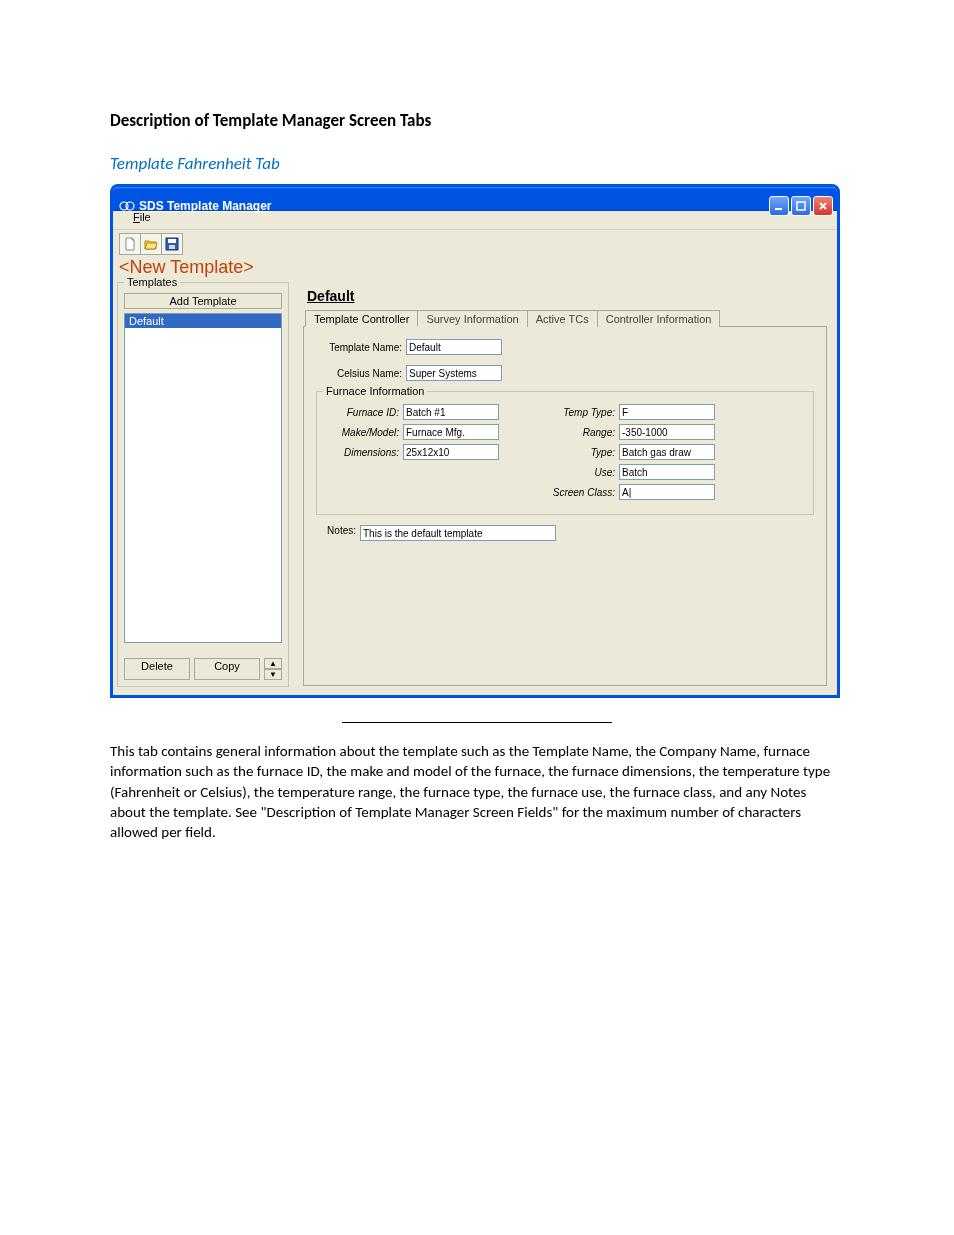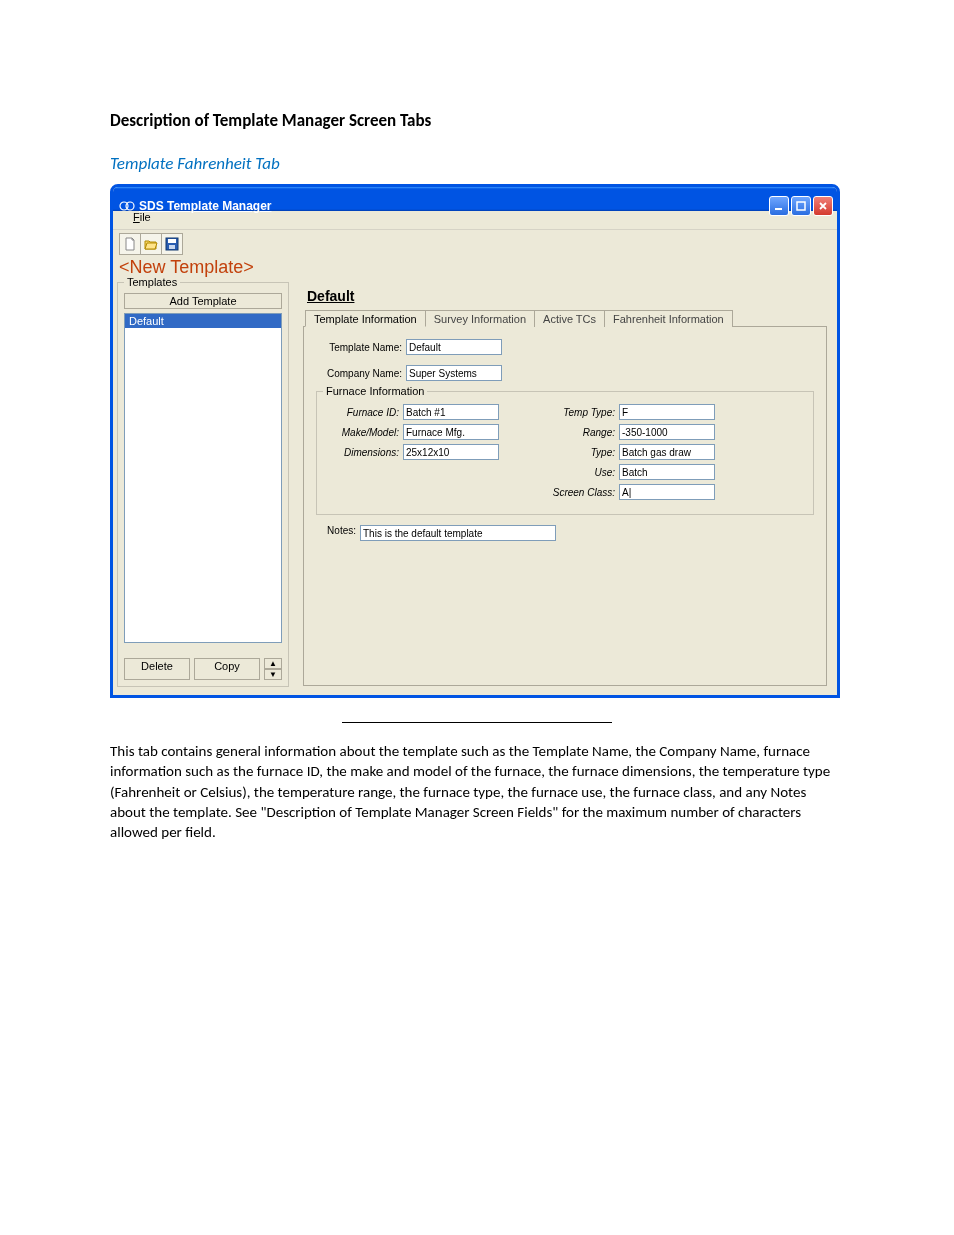--- a/index.html
+++ b/index.html
@@ -200,32 +200,32 @@
               <div class="arrow">▲</div>
               <div class="arrow">▼</div>
             </div>
           </div>
         </div>
       </div>
 
       <div class="right-col">
         <div class="title">Default</div>
         <div class="tabrow">
-          <div class="tab active">Template Information</div>
+          <div class="tab active">Template Controller</div>
           <div class="tab">Survey Information</div>
           <div class="tab">Active TCs</div>
-          <div class="tab">Fahrenheit Information</div>
+          <div class="tab">Controller Information</div>
         </div>
         <div class="tabpage">
           <div class="form-row">
             <label>Template  Name:</label>
             <input class="tbox w1" value="Default" style="">
           </div>
           <div class="form-row">
-            <label>Company Name:</label>
+            <label>Celsius Name:</label>
             <input class="tbox w1" value="Super Systems" style="">
           </div>
 
           <div class="fieldset furnace-box" style="margin:6px 0 10px;padding:12px 10px 10px;">
             <span class="legend">Furnace Information</span>
             <div class="furnace-cols">
               <div class="furnace-col">
                 <div class="form-row">
                   <label>Furnace ID:</label>
                   <input class="tbox w1" value="Batch #1" style="">

